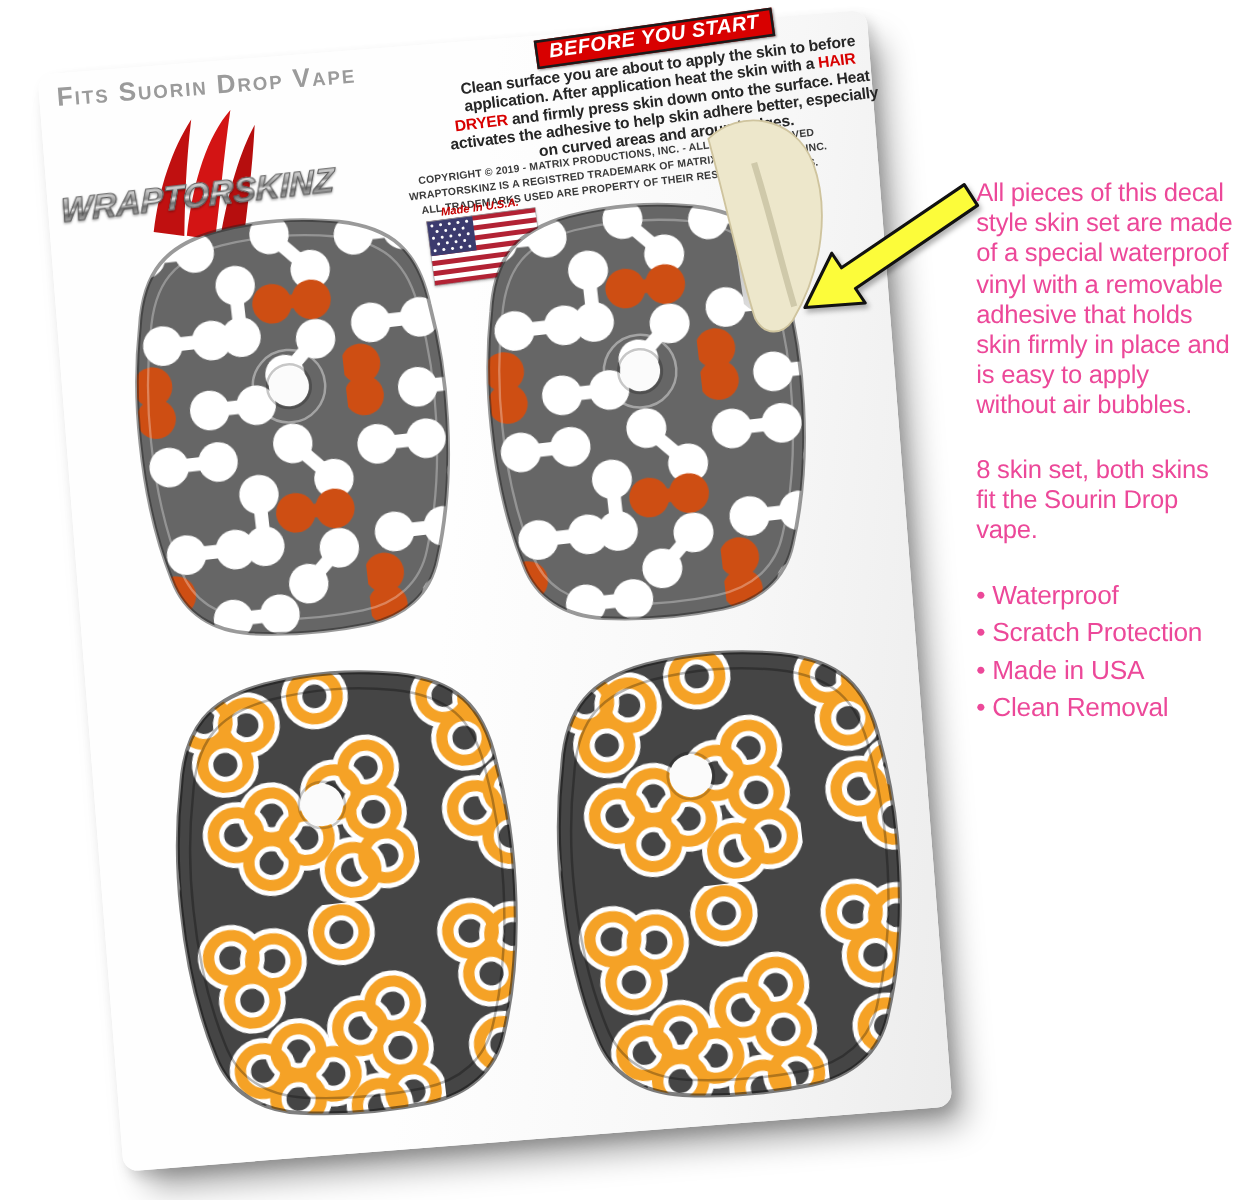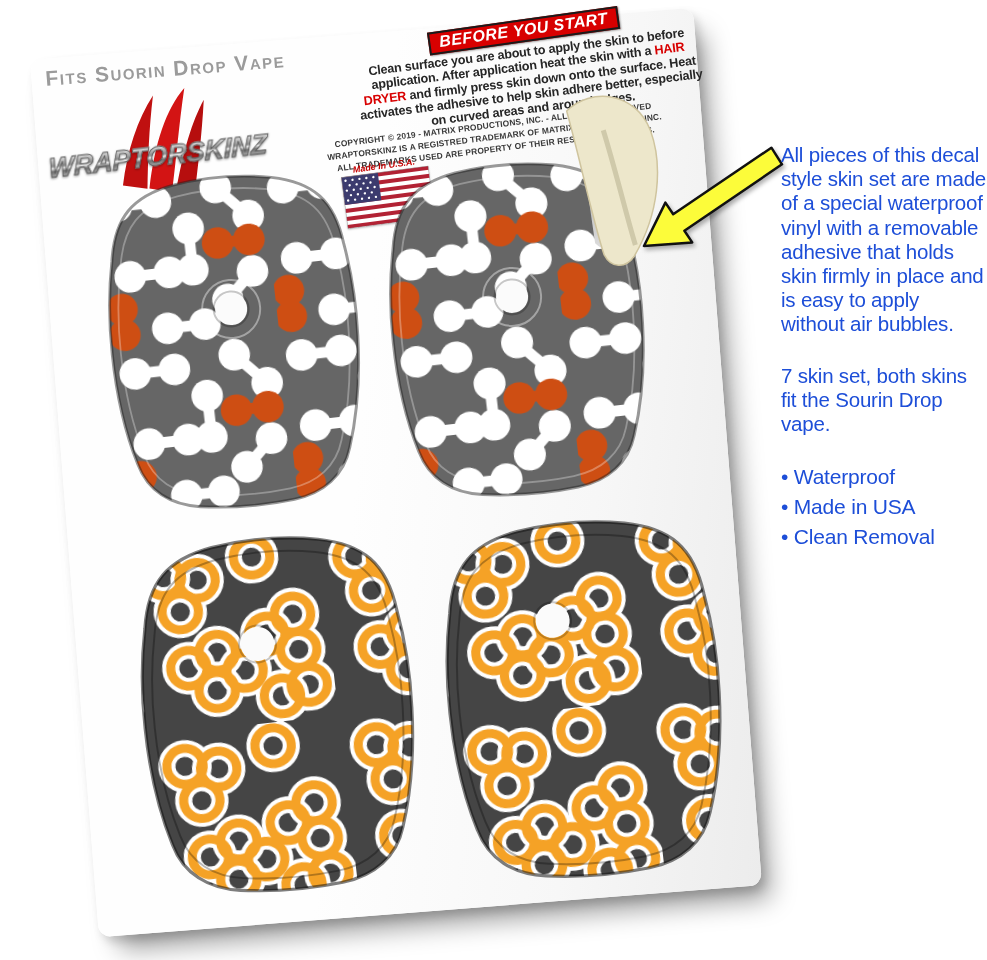--- a/index.html
+++ b/index.html
@@ -84,21 +84,21 @@
   .hole{fill:#fbfbfb;}
   .hole-ring{fill:none;stroke:rgba(255,255,255,.40);stroke-width:2;}
   .hole-shadow{fill:none;stroke:rgba(0,0,0,.22);stroke-width:2;}
   .flap{fill:var(--backing-cream);stroke:#CFC49E;stroke-width:1.5;}
   
   .arrow-svg{position:absolute;left:632px;top:146px;filter:drop-shadow(2px 3px 2px rgba(0,0,0,.3));}
   .arrow-poly{fill:var(--arrow-yellow);stroke:#111;stroke-width:2.5;stroke-linejoin:round;}
   
   .description{
     position:absolute;left:781px;top:143px;width:206px;
-    color:#1d4ed8;font-size:20.5px;line-height:1.18;letter-spacing:-0.2px;
+    color:#ec4899;font-size:20.5px;line-height:1.18;letter-spacing:-0.2px;
   }
   .description p{margin:0;}
   .para2{margin-top:27px !important;}
   .bullets{margin-top:26px;}
   .bullet-item{font-size:21px;line-height:1.42;white-space:nowrap;}
   .bullet-item::before{content:"\2022\00a0";}
 </style>
 </head>
 <body>
 
@@ -280,21 +280,22 @@
       </g>
     </svg>
   </div>
 
   <svg class="arrow-svg" width="152" height="112" viewBox="0 0 152 112">
     <polygon class="arrow-poly" points="139.4,1.7 41.2,68.2 33.4,56.6 12,100 60.2,96.4 52.4,84.8 150,18.3"></polygon>
   </svg>
 
   <div class="description">
     <p>All pieces of this decal style  skin set are made of a special waterproof vinyl with a removable adhesive that holds skin firmly in place and is easy to apply without air bubbles.</p>
-    <p class="para2">7 skin set, both skins fit the Sourin Drop vape.</p>
+    <p class="para2">8 skin set, both skins fit the Sourin Drop vape.</p>
     <div class="bullets">
       <div class="bullet-item">Waterproof</div>
+      <div class="bullet-item">Scratch Protection</div>
       <div class="bullet-item">Made in USA</div>
       <div class="bullet-item">Clean Removal</div>
     </div>
   </div>
 
 </div>
 
 </body></html>

